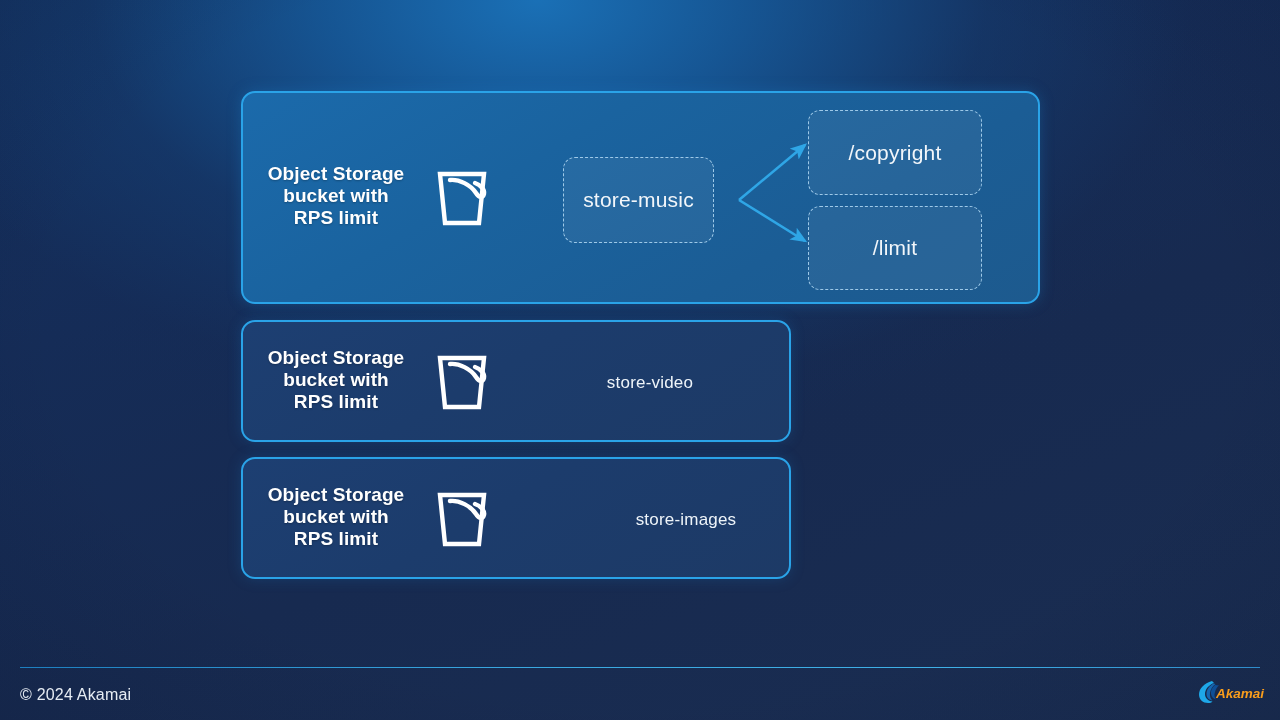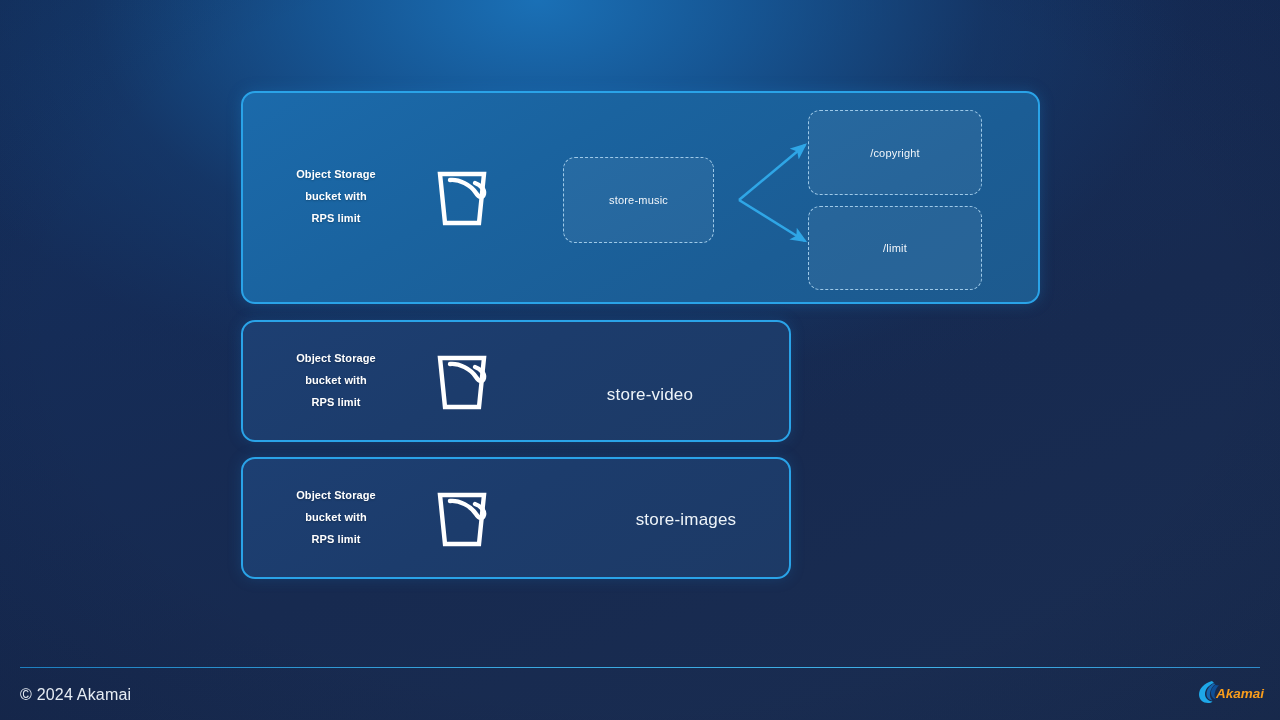--- a/index.html
+++ b/index.html
@@ -42,36 +42,36 @@
   }
   #card-images{
     left:241px;top:457px;width:550px;height:122px;
     background:linear-gradient(150deg,#1d3f72 0%,#1c3c6c 45%,#1d3a66 100%);
     box-shadow:0 0 14px rgba(28,120,190,0.25);
   }
 
   .bucket-group{position:absolute;display:flex;align-items:center;}
   .bucket-label{
     width:150px;text-align:center;
-    color:#ffffff;font-weight:bold;font-size:11px;line-height:22px;
+    color:#ffffff;font-weight:bold;font-size:19px;line-height:22px;
     letter-spacing:0.1px;
     text-shadow:0 1px 2px rgba(0,0,0,0.25);
   }
   .bucket-icon{margin-left:18px;display:block;}
 
   .dashed-box{
     position:absolute;
     border:1.4px dashed #9ec9e8;
     border-radius:12px;
     box-sizing:border-box;
     display:flex;align-items:center;justify-content:center;
     background:rgba(255,255,255,0.055);
   }
   .dashed-box span{
-    color:#f2f6fa;font-size:11px;font-weight:400;letter-spacing:0.2px;
+    color:#f2f6fa;font-size:21px;font-weight:400;letter-spacing:0.2px;
   }
   #box-store-music{left:561px;top:155px;width:175px;height:86px;}
   #box-copyright{left:806px;top:108px;width:174px;height:85px;}
   #box-free{left:806px;top:204px;width:174px;height:84px;}
 
   .plain-name{
     position:absolute;
     color:#eef4f9;font-size:17px;font-weight:400;letter-spacing:0.2px;
     transform:translate(-50%,-50%);
     white-space:nowrap;
@@ -142,21 +142,21 @@
       <div class="bucket-label">
         <div>Object Storage</div>
         <div>bucket with</div>
         <div>RPS limit</div>
       </div>
       <svg class="bucket-icon" width="66" height="66" viewBox="0 0 66 66">
         <path d="M11 11 L55 11 L50 60 L16 60 Z" fill="none" stroke="#ffffff" stroke-width="4.4" stroke-linejoin="miter"></path>
         <path d="M21 17 C30 16 42 22 47 30 C50 35 54 35 55 31 C56 27 52 22 46 20" fill="none" stroke="#ffffff" stroke-width="4.4" stroke-linecap="round" stroke-linejoin="round"></path>
       </svg>
     </div>
-    <div class="plain-name" style="left:407px;top:61px;margin-top:12px;">store-video</div>
+    <div class="plain-name" style="left:407px;top:61px;">store-video</div>
   </div>
 
   <div class="card" id="card-images">
     <div class="bucket-group" style="left:18px;top:25px;">
       <div class="bucket-label">
         <div>Object Storage</div>
         <div>bucket with</div>
         <div>RPS limit</div>
       </div>
       <svg class="bucket-icon" width="66" height="66" viewBox="0 0 66 66">

